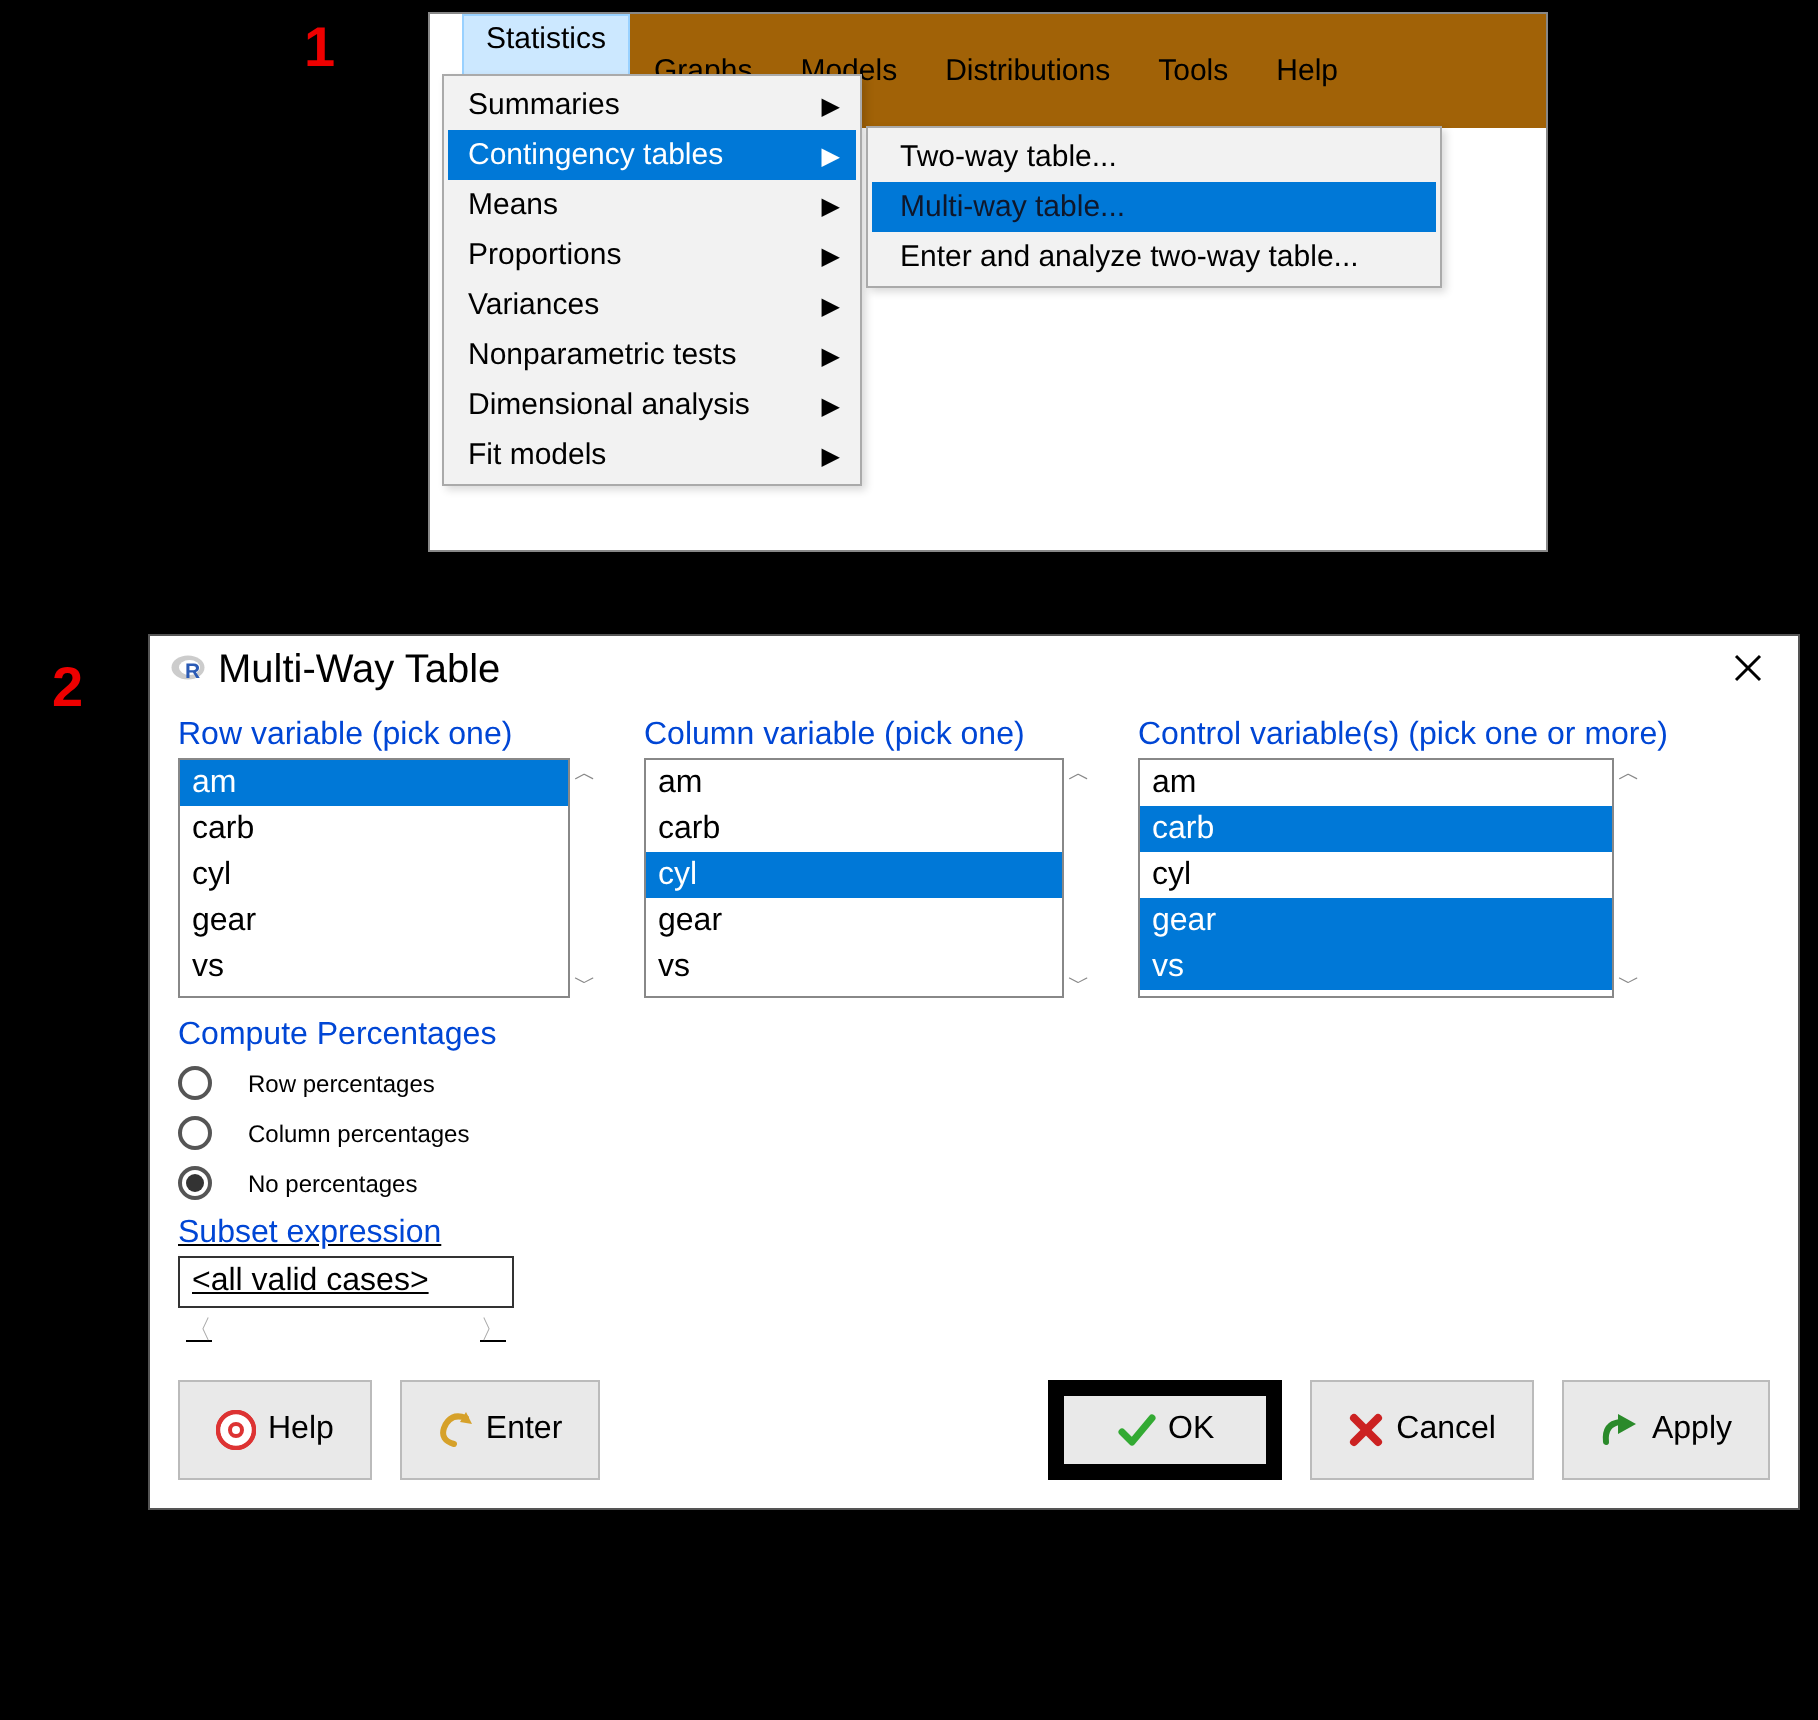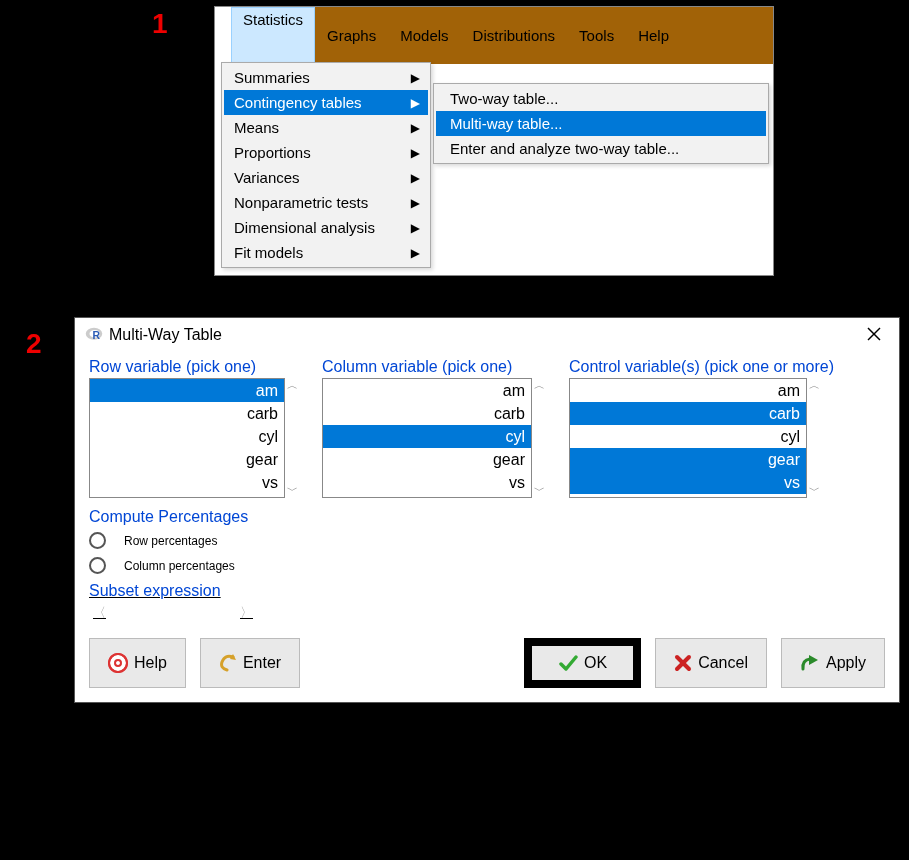--- a/index.html
+++ b/index.html
@@ -7,43 +7,43 @@
   
   
   .step-label { position: absolute; color: #e00; font-weight: bold; font-size: 28px; font-family: Arial, sans-serif; }
   
   
   .menu-panel { position: absolute; background: #fff; border: 1px solid #888; }
   .menubar { display: flex; background: #a16207; margin-left: 16px; }
   .menubar-item { padding: 20px 12px; font-size: 15px; cursor: default; }
   .menubar-item.open { background: #cce8ff; border: 1px solid #99d1ff; padding: 3px 11px; }
   
-  .dropdown { position: absolute; background: #f2f2f2; border: 1px solid #aaa; padding: 2px; box-shadow: 2px 2px 4px rgba(0,0,0,0.15); margin-top: 25px; }
+  .dropdown { position: absolute; background: #f2f2f2; border: 1px solid #aaa; padding: 2px; box-shadow: 2px 2px 4px rgba(0,0,0,0.15); }
   .dropdown-item { display: flex; align-items: center; justify-content: space-between; padding: 4px 8px 4px 10px; font-size: 15px; white-space: nowrap; cursor: default; }
   .dropdown-item.highlight { background: #0078d7; color: #fff; }
   .arrow-right { margin-left: 18px; font-size: 12px; }
   .dropdown-item.highlight .arrow-right { color: #fff; }
   
   .submenu { position: absolute; background: #f2f2f2; border: 1px solid #aaa; padding: 2px; box-shadow: 2px 2px 4px rgba(0,0,0,0.15); }
   .submenu-item { padding: 4px 24px 4px 14px; font-size: 15px; white-space: nowrap; cursor: default; }
-  .submenu-item.highlight { background: #0078d7; color: #ffffff; }
+  .submenu-item.highlight { background: #0078d7; color: #0f172a; }
   
   
   .dialog { position: absolute; background: #fff; border: 1px solid #555; }
   .dialog-titlebar { display: flex; align-items: center; justify-content: space-between; padding: 6px 10px 8px 10px; }
   .dialog-titlebar-left { display: flex; align-items: center; gap: 6px; }
-  .dialog-title { font-size: 16px; }
+  .dialog-title { font-size: 20px; }
   .close-btn { font-size: 18px; padding: 0 8px; cursor: default; }
   
   .dialog-body { padding: 4px 14px 14px 14px; }
   .var-row { display: flex; gap: 24px; }
   .var-col { display: flex; flex-direction: column; }
   .section-label { color: #0046d5; font-size: 16px; margin-bottom: 2px; }
   
-  .listbox-wrap { position: relative; display: flex; text-align: right; }
+  .listbox-wrap { position: relative; display: flex; }
   .listbox { border: 1px solid #888; height: 120px; overflow: hidden; background: #fff; }
   .listbox-item { padding: 0 6px; font-size: 16px; line-height: 23px; height: 23px; cursor: default; }
   .listbox-item.selected { background: #0078d7; color: #fff; }
   .scroll-arrows { display: flex; flex-direction: column; justify-content: space-between; margin-left: 2px; }
   .scroll-arrow { color: #888; font-size: 11px; cursor: default; }
   
   .percent-section { margin-top: 10px; }
   .radio-row { display: flex; align-items: center; gap: 18px; padding: 4px 0; font-size: 12px; }
   .radio { width: 17px; height: 17px; border: 2px solid #555; border-radius: 50%; display: inline-flex; align-items: center; justify-content: center; }
   .radio.checked::after { content: ""; width: 9px; height: 9px; background: #333; border-radius: 50%; }
@@ -104,21 +104,21 @@
     <div class="dropdown-item">
         <span>Dimensional analysis</span>
         <span class="arrow-right">▶</span>
       </div>
     <div class="dropdown-item">
         <span>Fit models</span>
         <span class="arrow-right">▶</span>
       </div>
   </div>
 
-  <div class="submenu" style="left:218px; top:76px; width:336px;">
+  <div class="submenu" style="left:218px; top:56px; width:288px;">
     <div class="submenu-item">Two-way table...</div>
     <div class="submenu-item highlight">Multi-way table...</div>
     <div class="submenu-item">Enter and analyze two-way table...</div>
   </div>
 </div>
 
 <div class="dialog" style="left:74px; top:317px; width:826px;">
   <div class="dialog-titlebar">
     <div class="dialog-titlebar-left">
       <span>
@@ -196,24 +196,29 @@
     <div class="percent-section">
       <div class="section-label">Compute Percentages</div>
       <div class="radio-row">
         <span class="radio"></span>
         <span>Row percentages</span>
       </div>
       <div class="radio-row">
         <span class="radio"></span>
         <span>Column percentages</span>
       </div>
+      <div class="radio-row">
+        <span class="radio checked"></span>
+        <span>No percentages</span>
+      </div>
     </div>
 
     <div class="subset-section">
       <div class="section-label">Subset expression</div>
+      <div class="subset-input">&lt;all valid cases&gt;</div>
       <div class="subset-scroll">
           <span>〈</span>
           <span>〉</span>
         </div>
     </div>
 
     <div class="button-row">
       <div class="button-group">
         <div class="btn">
           <span class="btn-icon">

